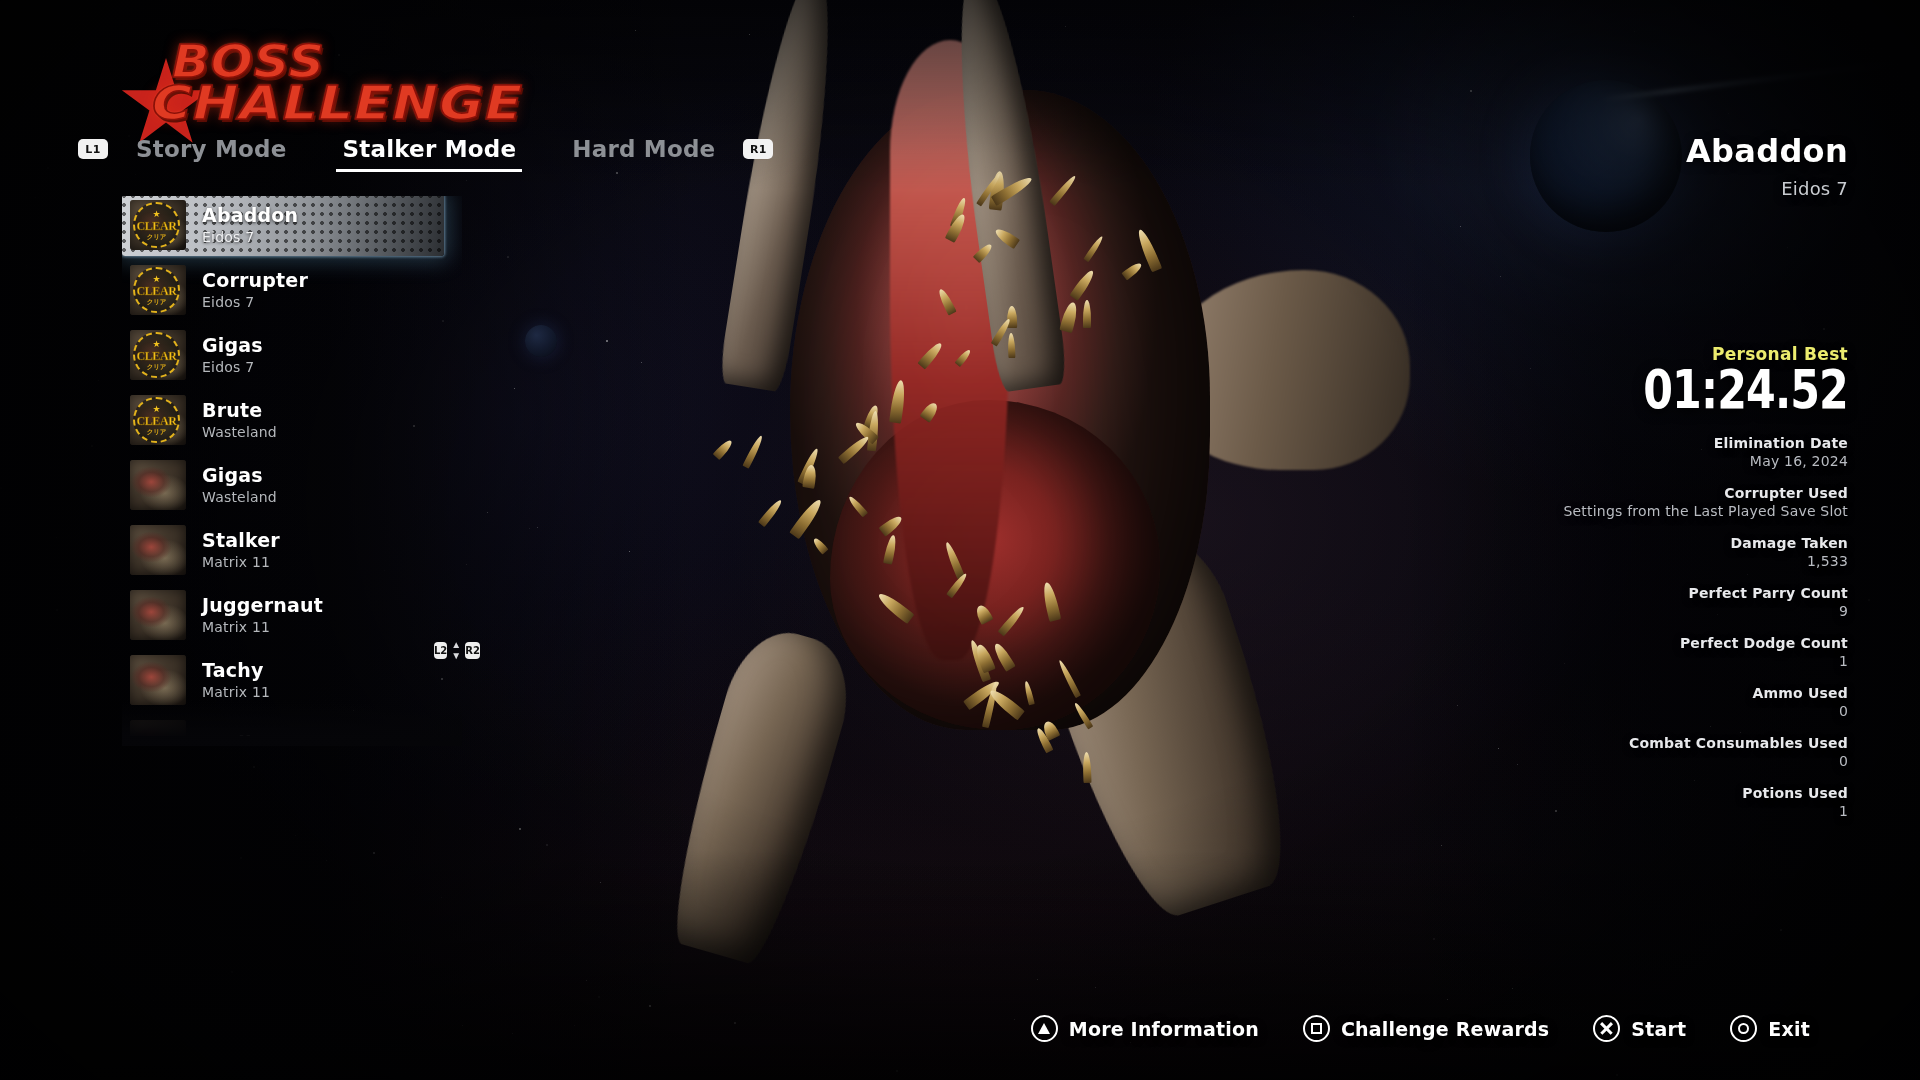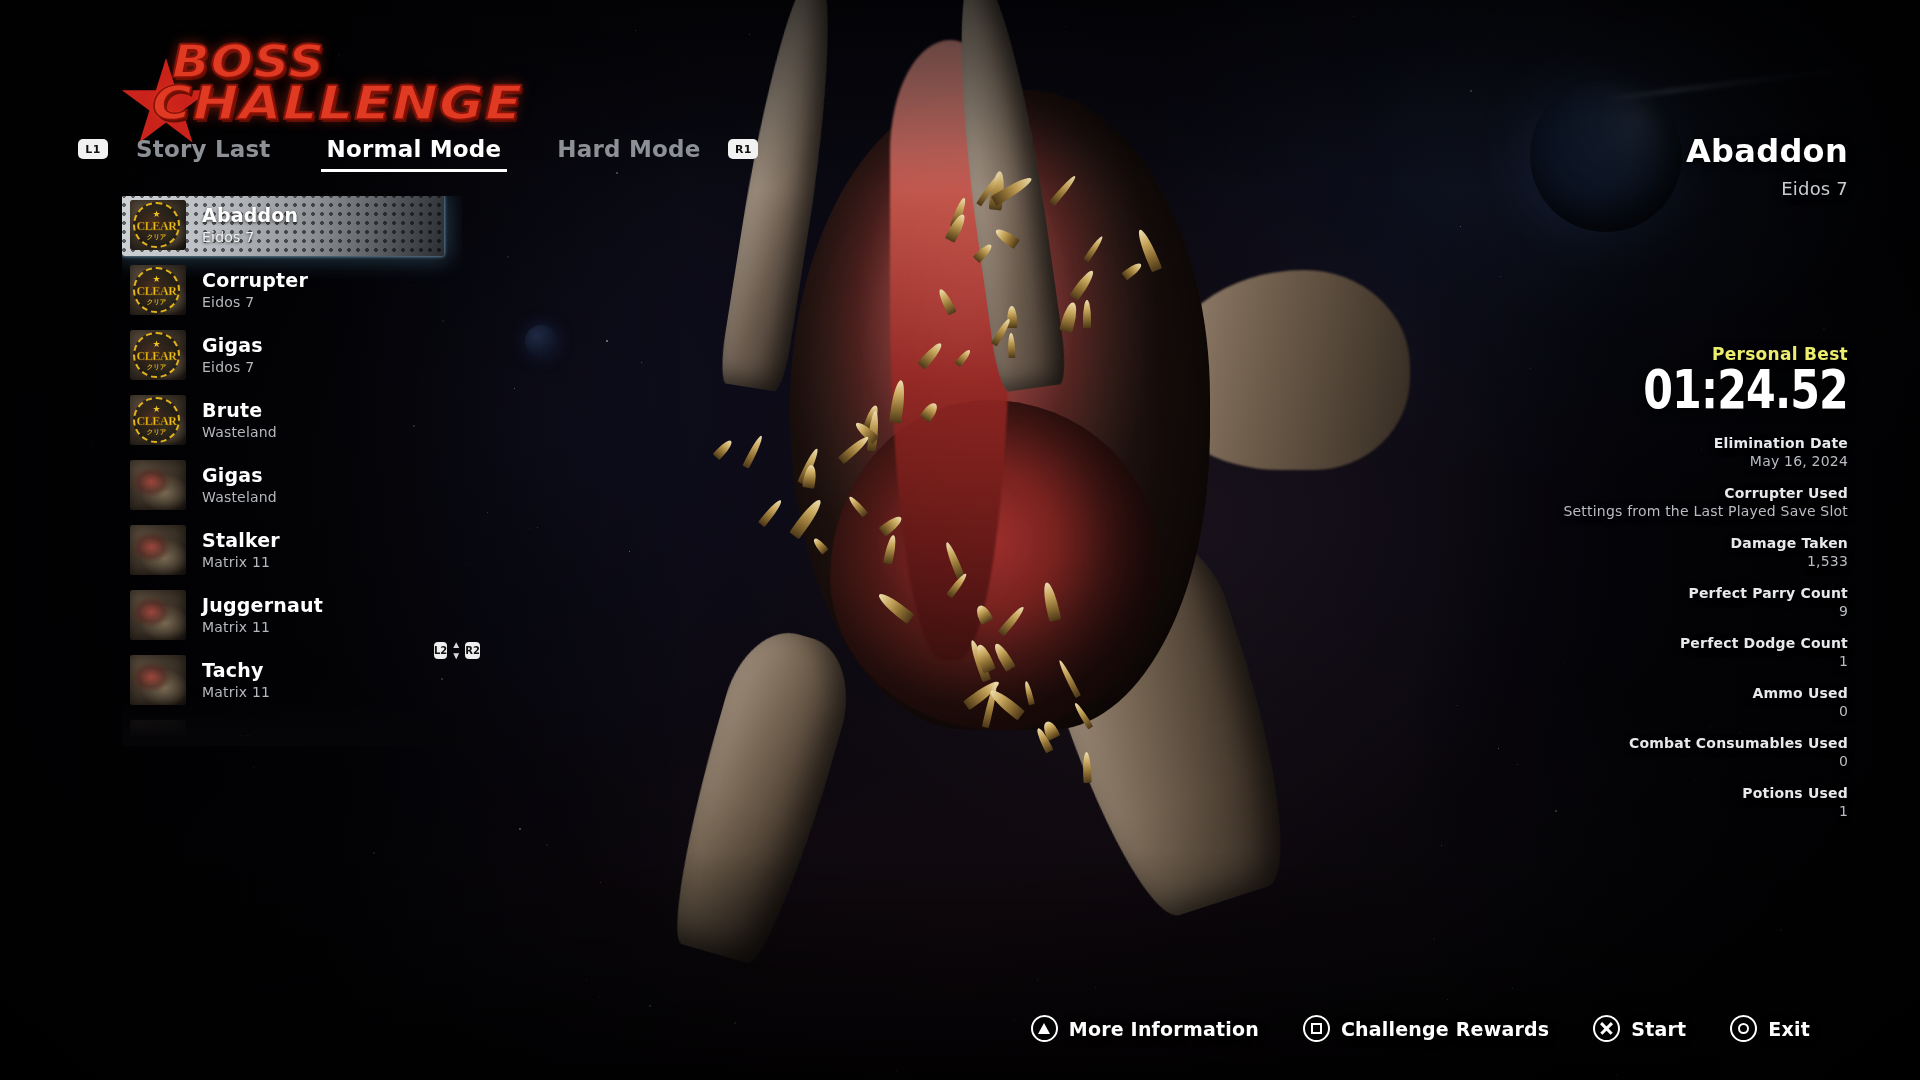--- a/index.html
+++ b/index.html
@@ -489,22 +489,22 @@
     <div class="logo-star"></div>
     <div class="logo-txt">
       <div class="logo-boss">Boss</div>
       <div class="logo-chal">Challenge</div>
     </div>
   </div>
 
   <div class="tabs">
     <div class="bumper">L1</div>
     <div id="tab-container" style="display:flex;align-items:center;">
-        <div class="tab">Story Last</div>
-        <div class="tab active">Normal Mode</div>
+        <div class="tab">Story Mode</div>
+        <div class="tab active">Stalker Mode</div>
         <div class="tab">Hard Mode</div>
       </div>
     <div class="bumper">R1</div>
   </div>
 
   <div class="boss-list" id="boss-list">
       <div class="boss-row selected">
         <div class="boss-thumb">
           <div class="thumb-art"></div>
           <div class="clear-badge">

